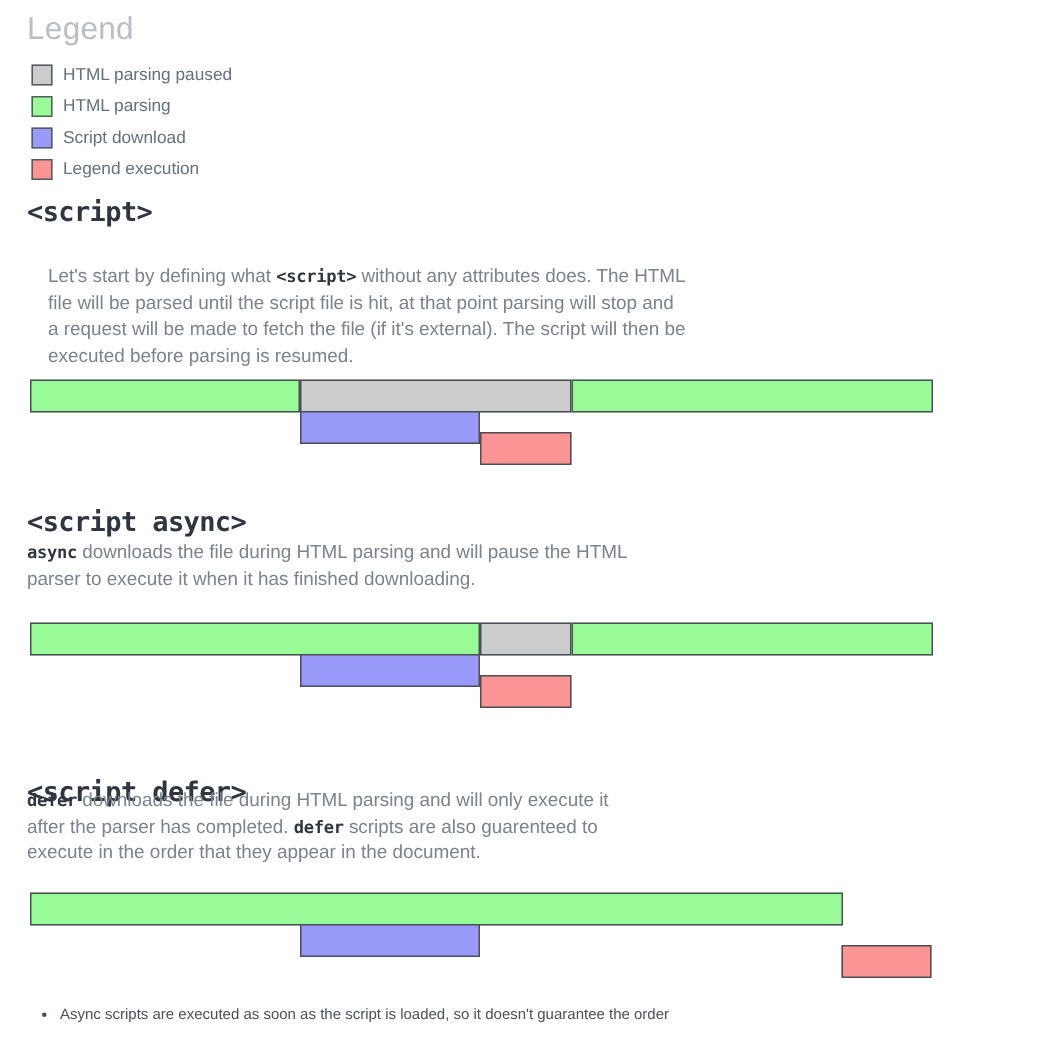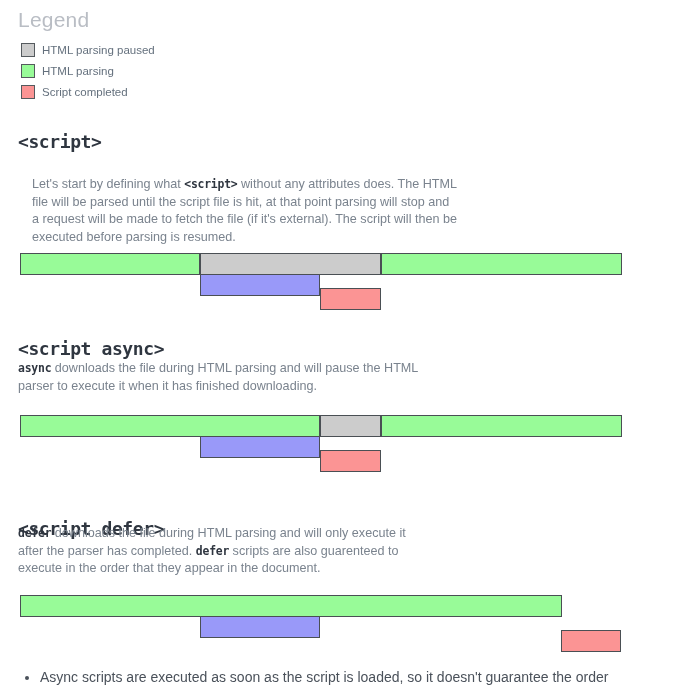--- a/index.html
+++ b/index.html
@@ -111,21 +111,21 @@
   .bullets {
     position: absolute;
     left: 18px;
     top: 668px;
     margin: 0;
     padding: 0 0 0 22px;
     width: 672px;
     list-style: disc;
   }
   .bullets li {
-    font-size: 14px;
+    font-size: 10px;
     line-height: 18px;
     color: #4a515a;
   }
   .divider {
     position: absolute;
     left: 0;
     top: 660px;
     width: 692px;
     height: 1px;
     background: #ffffff;
@@ -140,22 +140,26 @@
   <ul class="legend-list" id="legend-list">
       <li class="legend-item">
         <span class="legend-swatch" style="background: rgb(204, 204, 204);"></span>
         <span class="legend-label">HTML parsing paused</span>
       </li>
       <li class="legend-item">
         <span class="legend-swatch" style="background: rgb(152, 251, 152);"></span>
         <span class="legend-label">HTML parsing</span>
       </li>
       <li class="legend-item">
+        <span class="legend-swatch" style="background: rgb(153, 153, 249);"></span>
+        <span class="legend-label">Script download</span>
+      </li>
+      <li class="legend-item">
         <span class="legend-swatch" style="background: rgb(251, 148, 148);"></span>
-        <span class="legend-label">Script completed</span>
+        <span class="legend-label">Legend execution</span>
       </li>
     </ul>
 
   <div id="sections-host">
       <div class="section-heading" style="top: 131px;">&lt;script&gt;</div>
       <p class="para" style="top: 162px; width: 425px; margin: 14px;"><span>Let's start by defining what </span><code>&lt;script&gt;</code><span> without any attributes does. The HTML file will be parsed until the script file is hit, at that point parsing will stop and a request will be made to fetch the file (if it's external). The script will then be executed before parsing is resumed.</span></p>
       <div class="section-heading" style="top: 338px; text-align: right;">&lt;script async&gt;</div>
       <p class="para" style="top: 360px; width: 400px; margin: 0px;"><code>async</code><span> downloads the file during HTML parsing and will pause the HTML parser to execute it when it has finished downloading.</span></p>
       <div class="section-heading" style="top: 518px;">&lt;script defer&gt;</div>
       <p class="para" style="top: 525px; width: 412px; margin: 0px;"><code>defer</code><span> downloads the file during HTML parsing and will only execute it after the parser has completed. </span><code>defer</code><span> scripts are also guarenteed to execute in the order that they appear in the document.</span></p>

